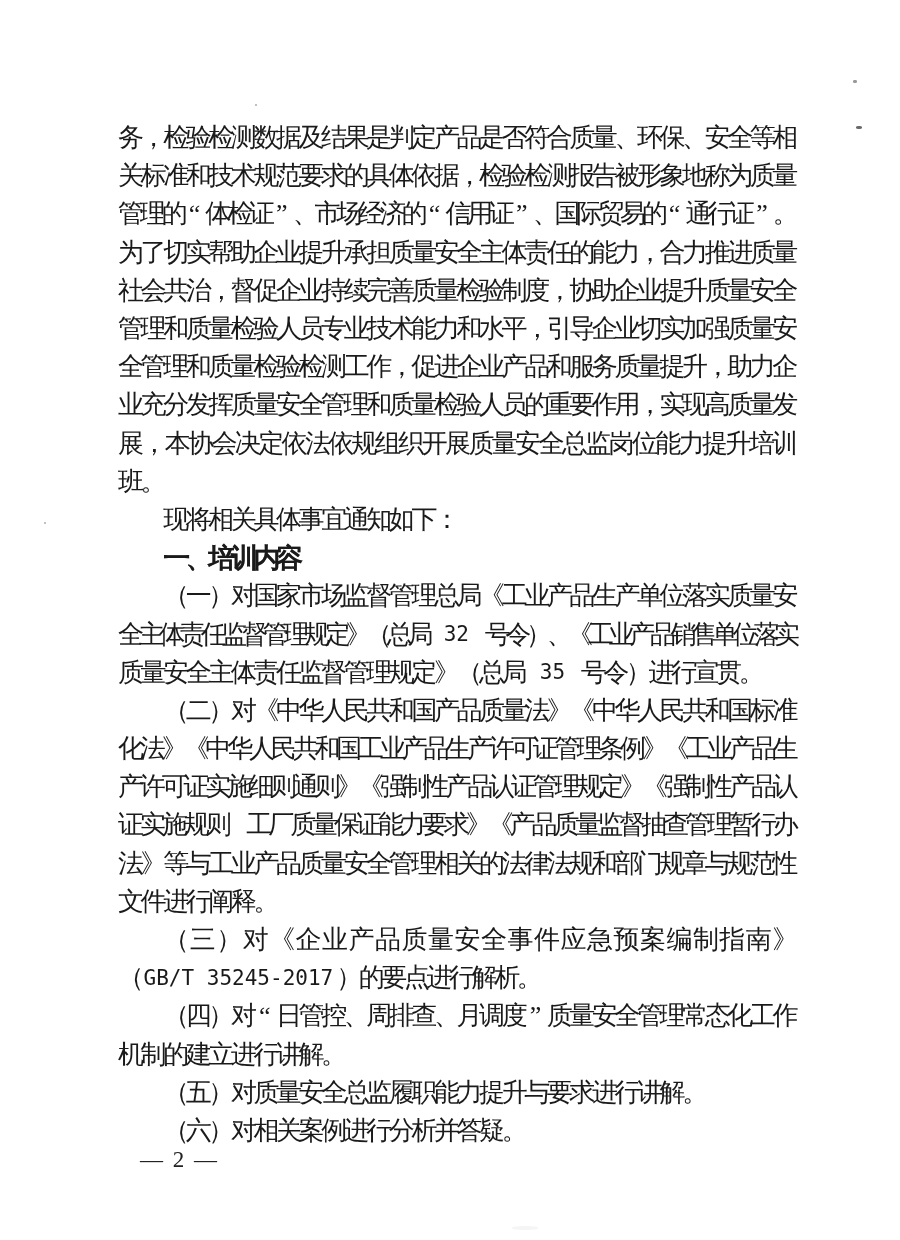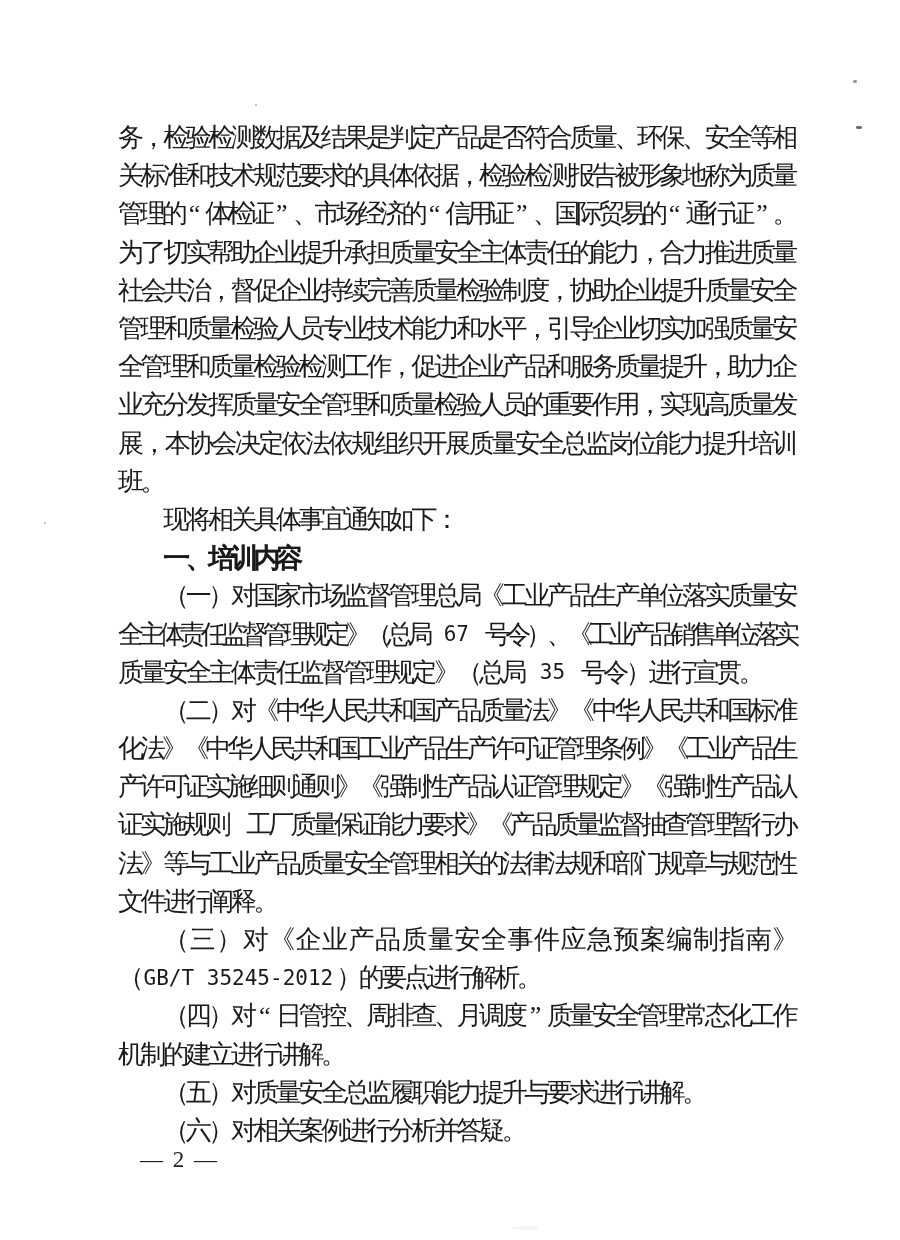--- a/index.html
+++ b/index.html
@@ -432,21 +432,21 @@
         <span class="ch" style="width: 20.6807px;">监</span>
         <span class="ch" style="width: 20.6807px;">督</span>
         <span class="ch" style="width: 20.6807px;">管</span>
         <span class="ch" style="width: 20.6807px;">理</span>
         <span class="ch" style="width: 20.6807px;">规</span>
         <span class="ch" style="width: 20.6807px;">定</span>
         <span class="ch" style="width: 20.6807px;">》</span>
         <span class="ch" style="width: 20.6807px;">（</span>
         <span class="ch" style="width: 20.6807px;">总</span>
         <span class="ch" style="width: 20.6807px;">局</span>
-        <span class="ascii"> 67 </span>
+        <span class="ascii"> 32 </span>
         <span class="ch" style="width: 20.6807px;">号</span>
         <span class="ch" style="width: 20.6807px;">令</span>
         <span class="ch" style="width: 20.6807px;">）</span>
         <span class="ch" style="width: 20.6807px;">、</span>
         <span class="ch" style="width: 20.6807px;">《</span>
         <span class="ch" style="width: 20.6807px;">工</span>
         <span class="ch" style="width: 20.6807px;">业</span>
         <span class="ch" style="width: 20.6807px;">产</span>
         <span class="ch" style="width: 20.6807px;">品</span>
         <span class="ch" style="width: 20.6807px;">销</span>
@@ -676,21 +676,21 @@
         <span class="ch" style="width: 22.57px;">预</span>
         <span class="ch" style="width: 22.57px;">案</span>
         <span class="ch" style="width: 22.57px;">编</span>
         <span class="ch" style="width: 22.57px;">制</span>
         <span class="ch" style="width: 22.57px;">指</span>
         <span class="ch" style="width: 22.57px;">南</span>
         <span class="ch" style="width: 22.57px;">》</span>
       </div>
       <div class="line s">
         <span class="ch" style="width: 22.57px;">（</span>
-        <span class="ascii">GB/T 35245-2012</span>
+        <span class="ascii">GB/T 35245-2017</span>
         <span class="ch" style="width: 22.57px;">）</span>
         <span class="ch" style="width: 22.57px;">的</span>
         <span class="ch" style="width: 22.57px;">要</span>
         <span class="ch" style="width: 22.57px;">点</span>
         <span class="ch" style="width: 22.57px;">进</span>
         <span class="ch" style="width: 22.57px;">行</span>
         <span class="ch" style="width: 22.57px;">解</span>
         <span class="ch" style="width: 22.57px;">析</span>
         <span class="ch" style="width: 22.57px;">。</span>
       </div>

